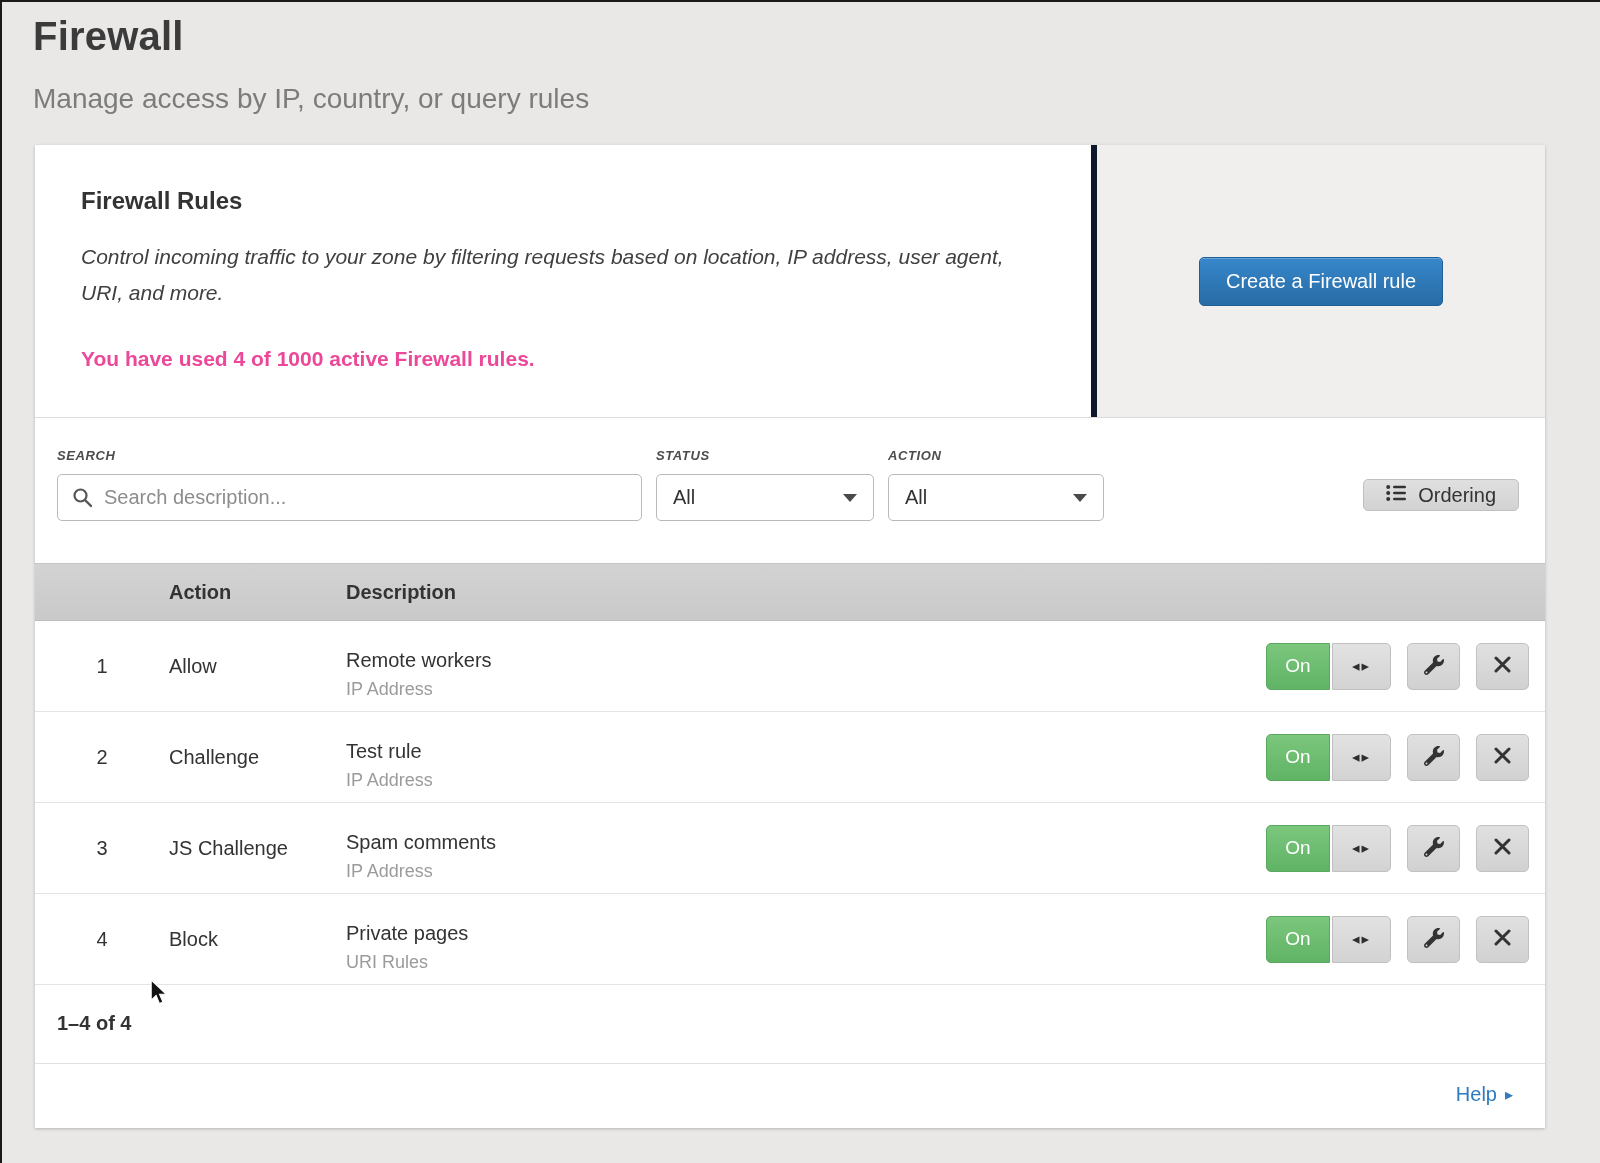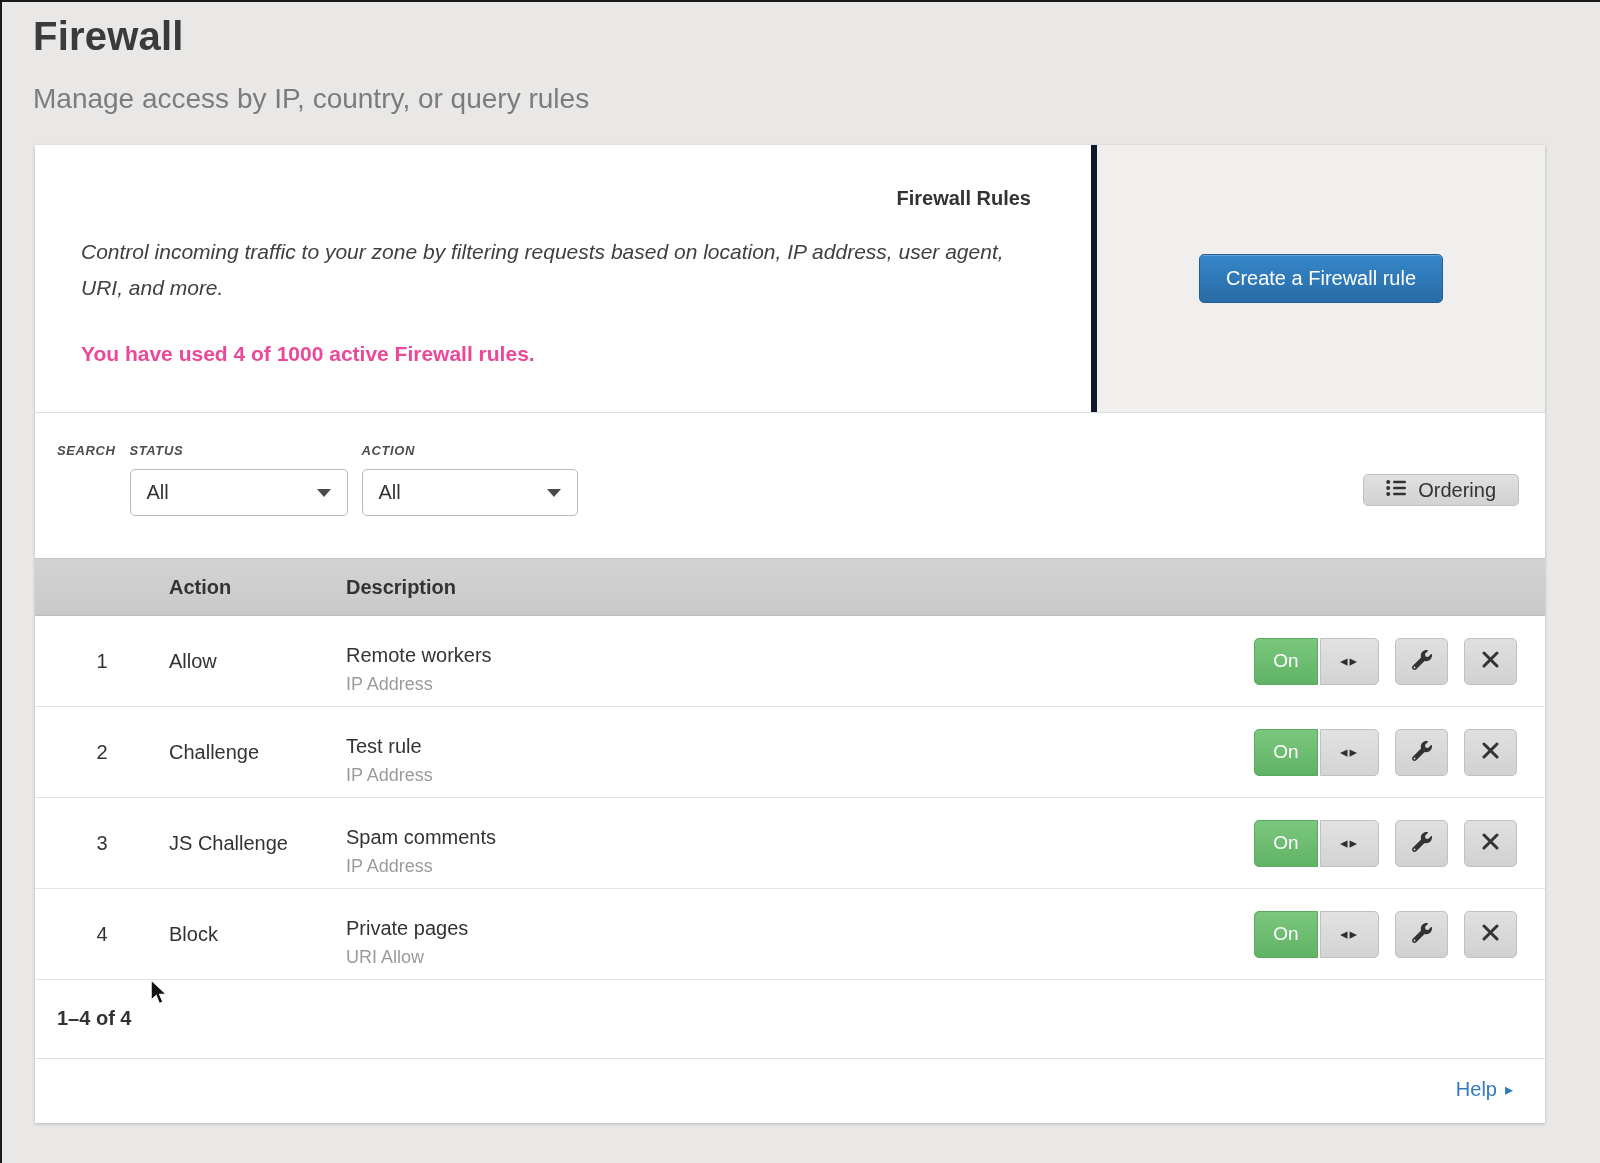--- a/index.html
+++ b/index.html
@@ -27,21 +27,21 @@
     font-size:28px;font-weight:400;color:#7c7c7c;
   }
   
   .main-card{
     position:absolute;left:33px;top:143px;width:1510px;
     background:#fff;
     box-shadow:0 1px 3px rgba(0,0,0,.22);
   }
   .top-section{display:flex;border-bottom:1px solid #dcdcdc;}
   .top-left{flex:1;padding:42px 60px 0 46px;}
-  .top-left h2{margin:0 0 24px 0;font-size:20px;font-weight:700;color:#333;text-align:right;}
+  .top-left h2{margin:0 0 24px 0;font-size:24px;font-weight:700;color:#333;}
   .card-desc{
     margin:0 0 36px 0;max-width:945px;
     font-size:21px;line-height:36px;color:#404040;font-style:italic;
   }
   .card-usage{margin:0 0 46px 0;font-size:21px;font-weight:700;color:#ec4899;}
   .top-right{
     width:454px;background:#f0efee;border-left:6px solid #0f172a;
     display:flex;align-items:center;justify-content:center;
   }
   .create-btn{
@@ -95,21 +95,21 @@
     display:flex;align-items:center;height:58px;
     background:linear-gradient(#d3d3d3,#c9c9c9);
     border-top:1px solid #c5c5c5;border-bottom:1px solid #bdbdbd;
     font-size:20px;font-weight:700;color:#333;
   }
   .col-num{width:134px;text-align:center;flex:none;}
   .col-action{width:177px;flex:none;}
   .col-desc{flex:1;min-width:0;}
   .col-controls{
     width:320px;flex:none;display:flex;align-items:flex-end;justify-content:flex-end;
-    gap:16px;padding-right:28px;
+    gap:16px;padding-right:16px;
   }
   .trow{
     display:flex;align-items:center;height:91px;
     border-bottom:1px solid #e4e4e4;font-size:20px;color:#333;background:#fff;
   }
   .desc-title{font-size:20px;color:#333;margin-bottom:7px;margin-top:16px;}
   .desc-sub{font-size:18px;color:#9b9b9b;}
   .toggle{display:flex;gap:2px;}
   .toggle-on{
     font-family:inherit;cursor:pointer;
@@ -165,20 +165,29 @@
       <p class="card-usage">You have used 4 of 1000 active Firewall rules.</p>
     </div>
     <div class="top-right">
       <button class="create-btn">Create a Firewall rule</button>
     </div>
   </div>
 
   <div class="filter-section">
     <div class="filter-group">
       <span class="filter-label">SEARCH</span>
+      <div class="search-wrap">
+        <span>
+          <svg width="21" height="21" viewBox="0 0 21 21">
+            <circle cx="8.5" cy="8.5" r="6" fill="none" stroke="#555" stroke-width="2.2"></circle>
+            <line x1="13" y1="13" x2="19" y2="19" stroke="#555" stroke-width="2.4" stroke-linecap="round"></line>
+          </svg>
+        </span>
+        <input class="search-input" type="text" placeholder="Search description..." style="">
+      </div>
     </div>
 
     <div class="filter-group">
       <span class="filter-label">STATUS</span>
       <div class="select-box select-status">
         <span>All</span>
         <span class="chevron-down"></span>
       </div>
     </div>
 
@@ -305,21 +314,21 @@
         </span>
       </button>
     </div>
   </div>
 
   <div class="trow">
     <div class="col-num">4</div>
     <div class="col-action">Block</div>
     <div class="col-desc">
       <div class="desc-title">Private pages</div>
-      <div class="desc-sub">URI Allow</div>
+      <div class="desc-sub">URI Rules</div>
     </div>
     <div class="col-controls">
       <div class="toggle">
         <button class="toggle-on">On</button>
         <button class="toggle-arrows">
             <span>◂▸</span>
           </button>
       </div>
       <button class="icon-btn">
         <span>

